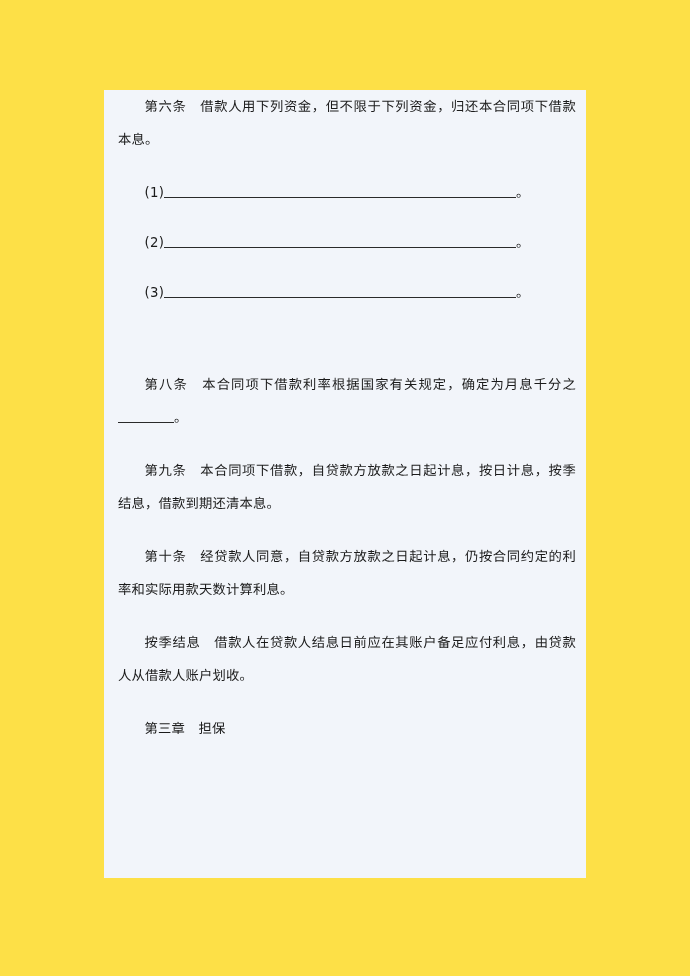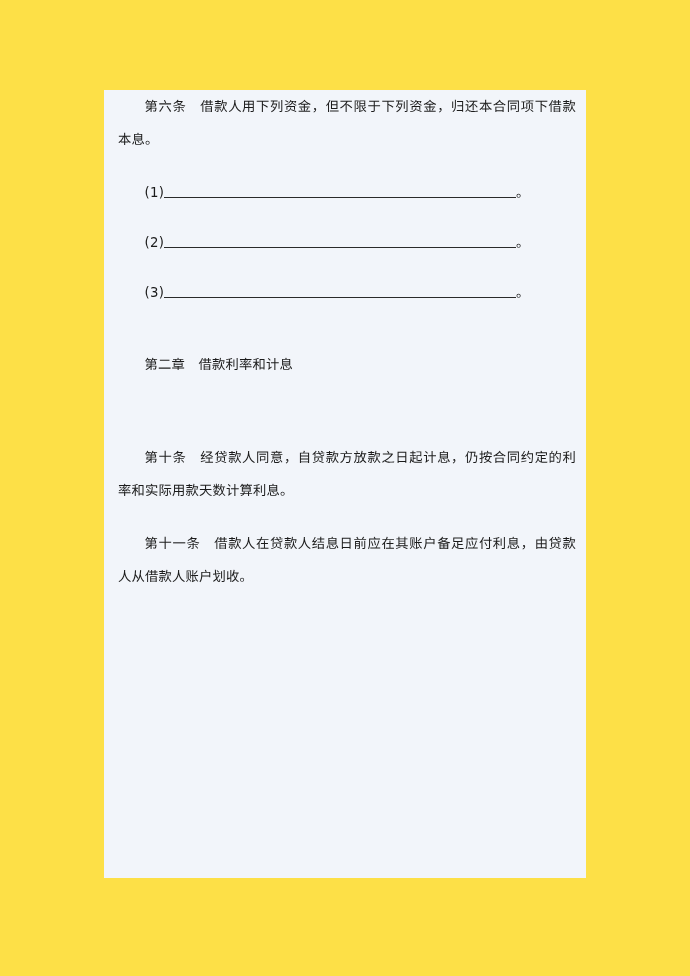--- a/index.html
+++ b/index.html
@@ -126,34 +126,36 @@
 
       <span class="gap-blank"></span>
 
       <p class="blank-item"><span>(3)</span><span class="fill-rule"></span><span>。</span></p>
 
       <span class="gap-md"></span>
 
 
       <span class="gap-lg"></span>
 
-      <p class="chapter">第二章　借款利率和计息</p>
 
       <span class="gap-lg"></span>
 
+      <p class="para"><span>第八条　本合同项下借款利率根据国家有关规定，确定为月息千分之</span><span class="fill-rule-short"></span><span class="fill-rule-tail"></span><span>。</span></p>
 
       <span class="gap-lg"></span>
 
+      <p class="para">第九条　本合同项下借款，自贷款方放款之日起计息，按日计息，按季结息，借款到期还清本息。</p>
 
       <span class="gap-lg"></span>
 
       <p class="para">第十条　经贷款人同意，自贷款方放款之日起计息，仍按合同约定的利率和实际用款天数计算利息。</p>
 
       <span class="gap-lg"></span>
 
-      <p class="para">第十一条　借款人在贷款人结息日前应在其账户备足应付利息，由贷款人从借款人账户划收。</p>
+      <p class="para">按季结息　借款人在贷款人结息日前应在其账户备足应付利息，由贷款人从借款人账户划收。</p>
 
       <span class="gap-lg"></span>
 
+      <p class="chapter">第三章　担保</p>
 
     </div>
   </div>
 </div>
 
 </body></html>

